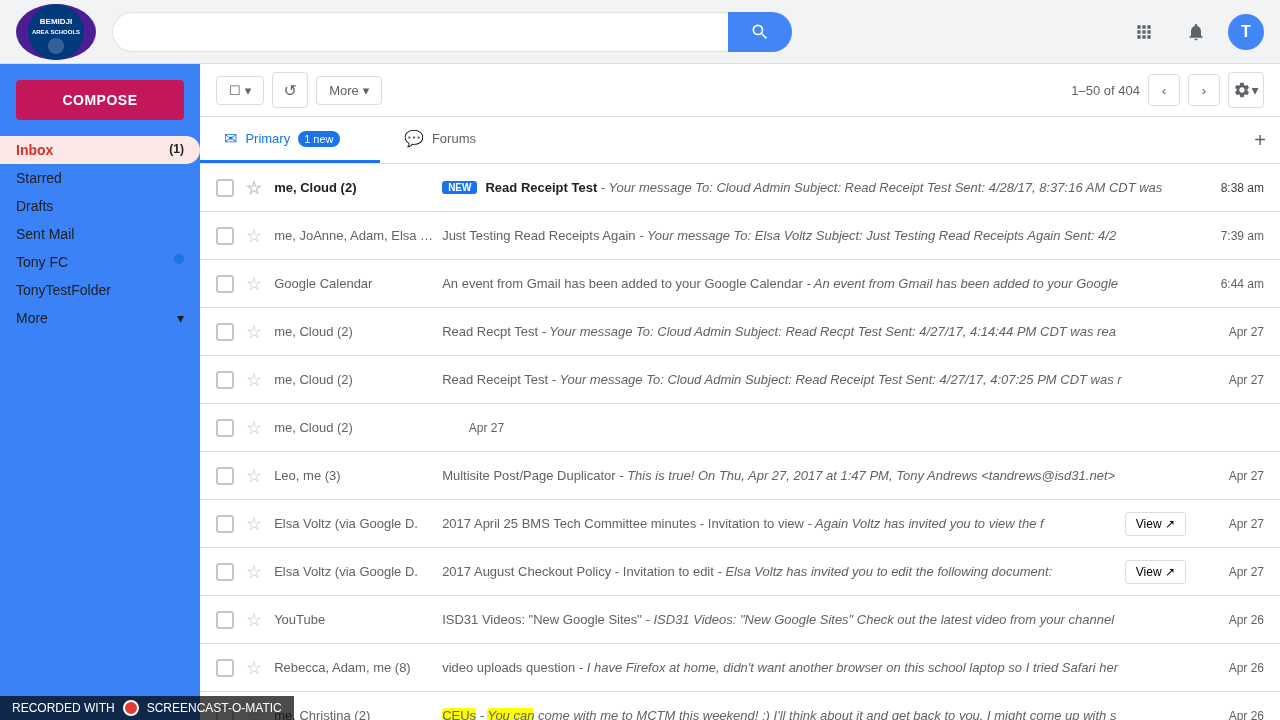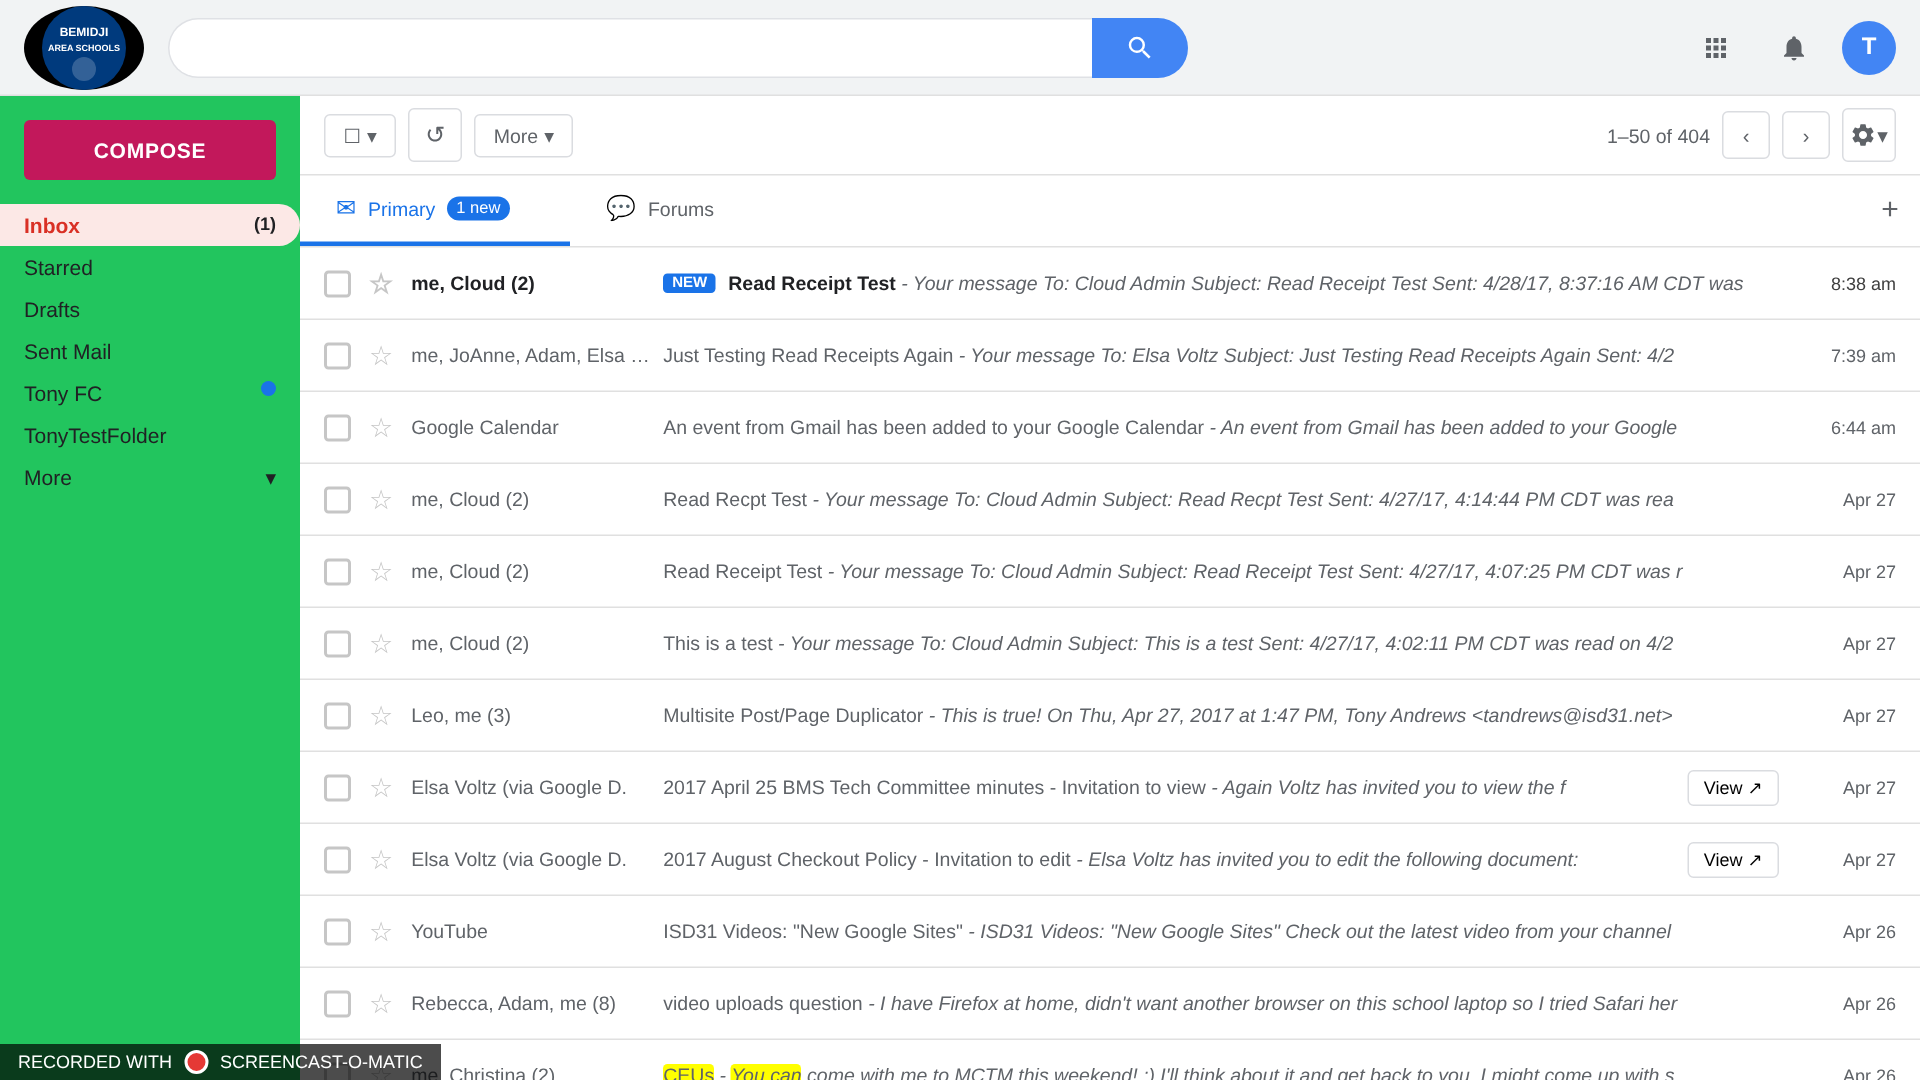--- a/index.html
+++ b/index.html
@@ -11,21 +11,21 @@
       align-items: center;
       background: #f1f3f4;
       padding: 8px 16px;
       height: 64px;
       border-bottom: 1px solid #e0e0e0;
       gap: 16px;
     }
     .logo {
       width: 80px;
       height: 48px;
-      background: #000000;
+      background: #4c1d95;
       border-radius: 50%;
       display: flex;
       align-items: center;
       justify-content: center;
       color: white;
       font-size: 9px;
       font-weight: bold;
       text-align: center;
       line-height: 1.2;
       min-width: 56px;
@@ -91,21 +91,21 @@
     
     .main-layout {
       display: flex;
       height: calc(100vh - 64px);
     }
 
     
     .sidebar {
       width: 200px;
       min-width: 200px;
-      background: #22c55e;
+      background: #3b82f6;
       padding: 8px 0;
       overflow-y: auto;
     }
     .compose-btn {
       margin: 8px 16px 16px 16px;
       background: #c2185b;
       color: white;
       border: none;
       border-radius: 4px;
       padding: 12px 20px;
@@ -499,24 +499,20 @@
           <span class="subject">Read Receipt Test</span>
           <span class="preview"> - Your message To: Cloud Admin Subject: Read Receipt Test Sent: 4/27/17, 4:07:25 PM CDT was r</span>
         </span>
         <span class="time">Apr 27</span>
       </div>
 
       <div class="email-row read">
         <div class="checkbox"></div>
         <span class="star">☆</span>
         <span class="sender">me, Cloud (2)</span>
-        <span class="subject-preview">
-          <span class="subject">This is a test</span>
-          <span class="preview"> - Your message To: Cloud Admin Subject: This is a test Sent: 4/27/17, 4:02:11 PM CDT was read on 4/2</span>
-        </span>
         <span class="time">Apr 27</span>
       </div>
 
       <div class="email-row read">
         <div class="checkbox"></div>
         <span class="star">☆</span>
         <span class="sender">Leo, me (3)</span>
         <span class="subject-preview">
           <span class="subject">Multisite Post/Page Duplicator</span>
           <span class="preview"> - This is true! On Thu, Apr 27, 2017 at 1:47 PM, Tony Andrews &lt;tandrews@isd31.net&gt;</span>

